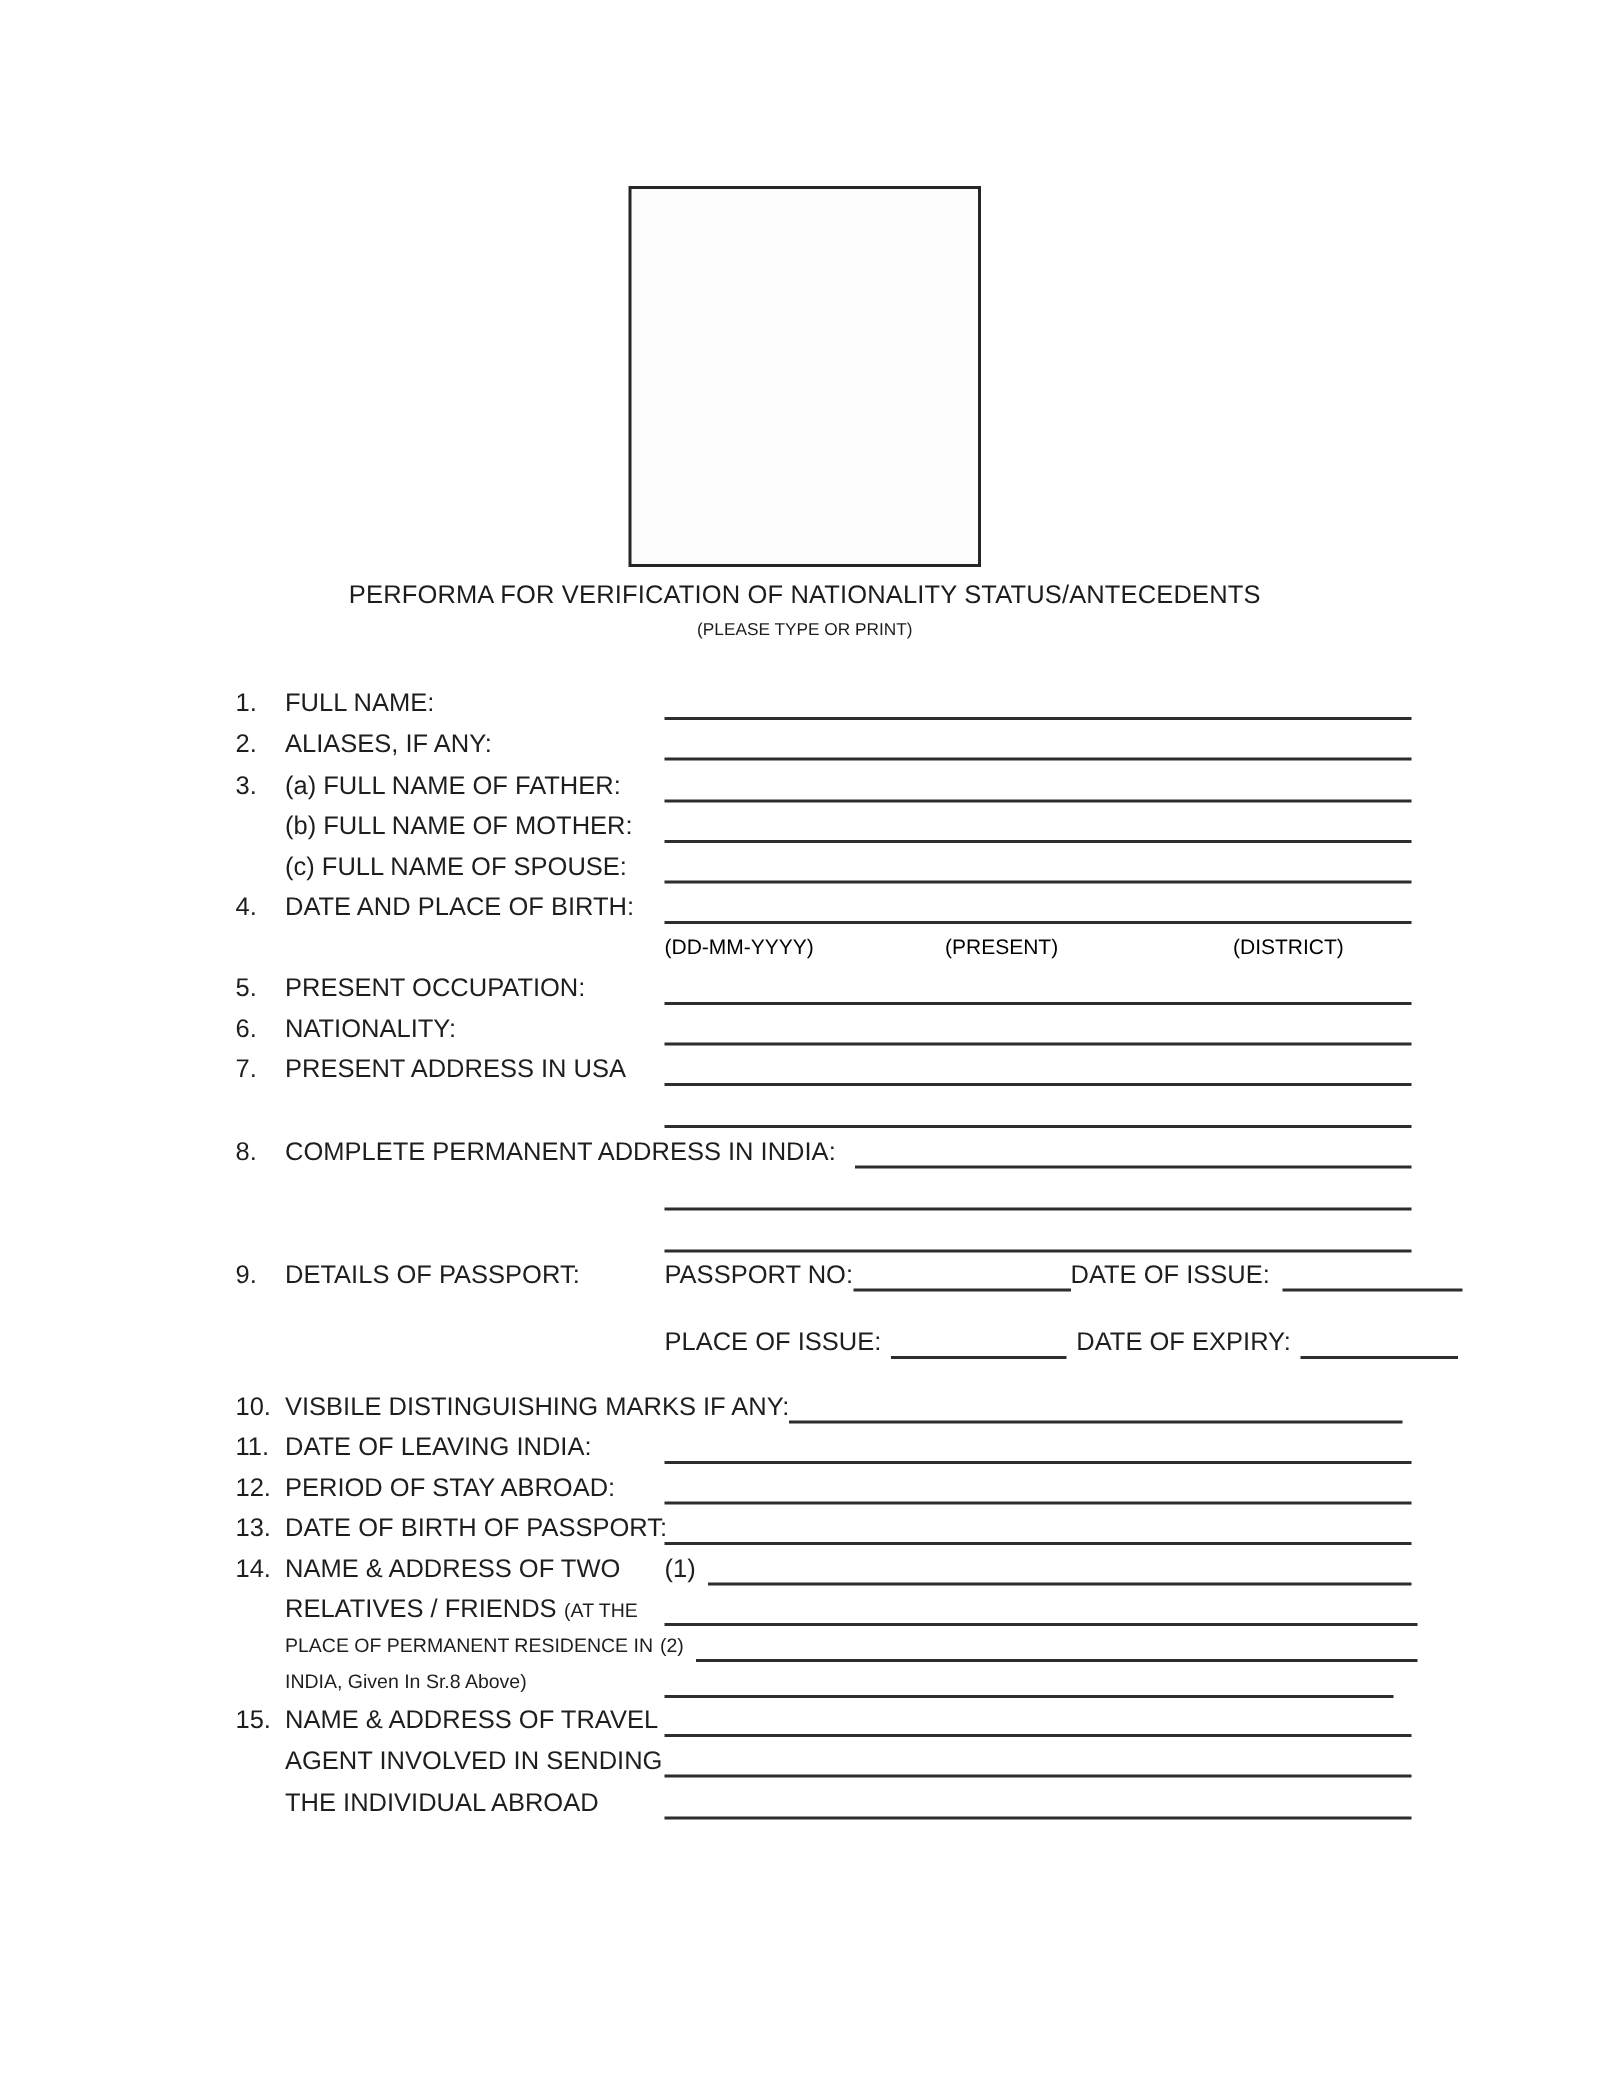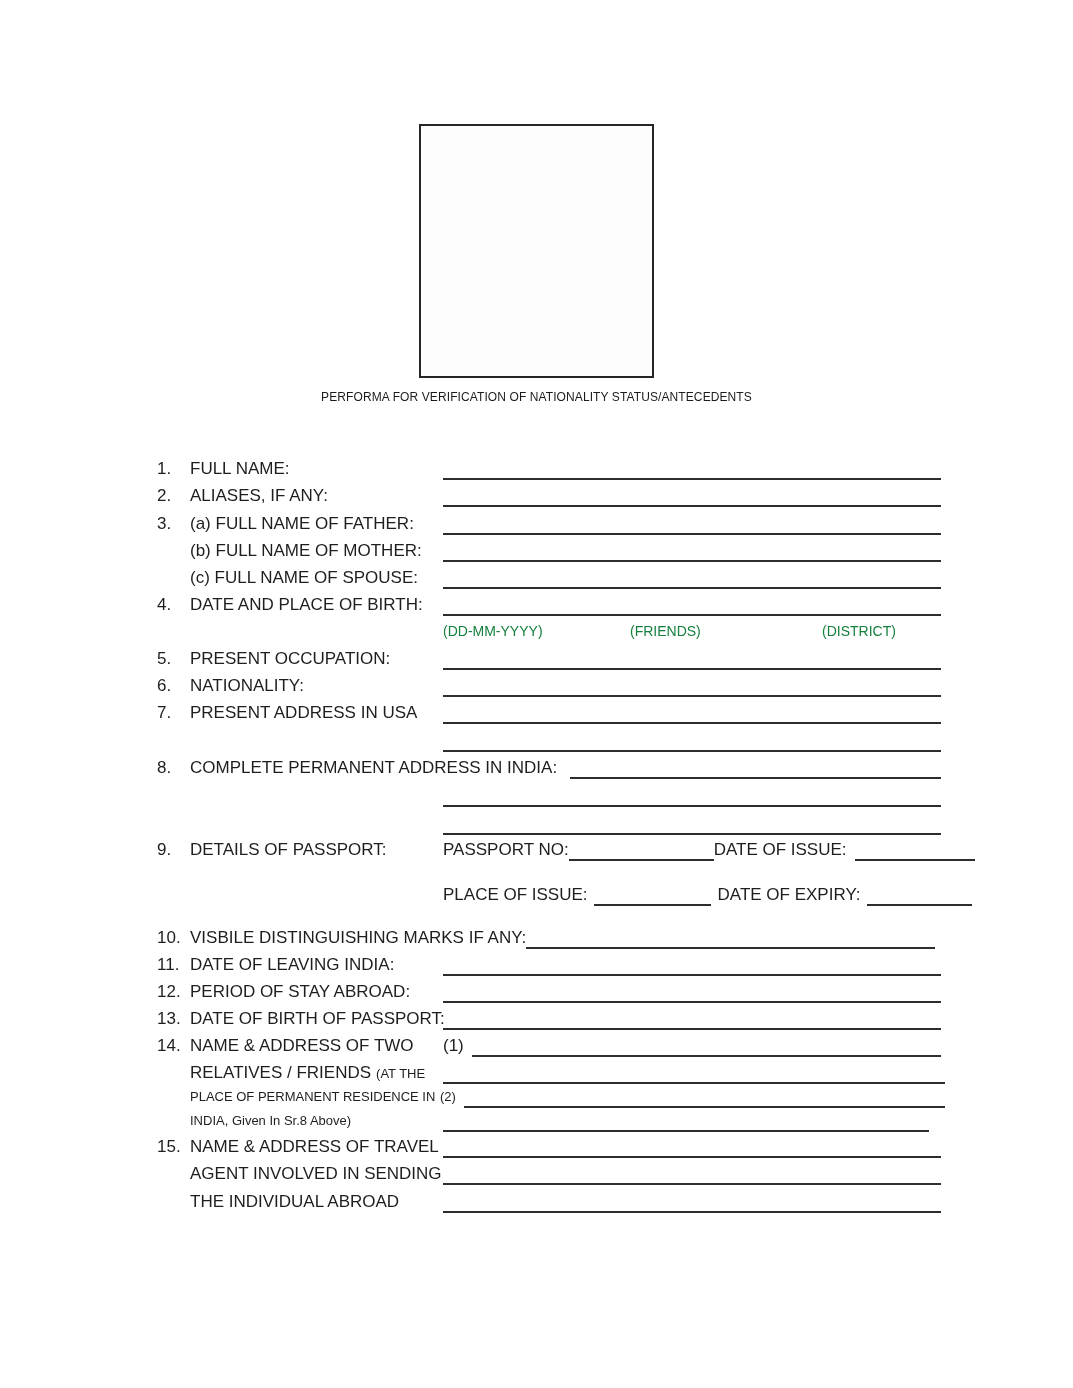--- a/index.html
+++ b/index.html
@@ -1,49 +1,50 @@
 <!DOCTYPE html>
 <html><head>
 <meta charset="utf-8">
 <style>
   html,body{margin:0;padding:0;background:#ffffff;}
   .page{position:relative;width:1073px;height:1388px;background:#ffffff;overflow:hidden;
         font-family:"Liberation Sans",sans-serif;color:#1e1e1e;}
   .photo-box{position:absolute;left:419px;top:124px;width:235px;height:254px;
              border:2px solid #262626;background:#fdfdfd;box-sizing:border-box;}
   .title{position:absolute;top:386px;left:0;width:1073px;text-align:center;
-         font-size:12px;line-height:22px;letter-spacing:0.1px;color:#1c1c1c;}
+         font-size:17px;line-height:22px;letter-spacing:0.1px;color:#1c1c1c;}
   .subtitle{position:absolute;top:412px;left:0;width:1073px;text-align:center;
             font-size:11.5px;line-height:16px;color:#1c1c1c;}
   .row{position:absolute;height:23px;font-size:17px;line-height:23px;white-space:nowrap;color:#1e1e1e;}
   .num{position:absolute;left:157px;top:0;}
   .lbl{position:absolute;left:190px;top:0;}
   .fill{position:absolute;top:21px;height:0;border-top:2px solid #2d2d2d;}
   .seg{display:inline-block;height:21px;border-bottom:2px solid #2d2d2d;vertical-align:bottom;}
   .flexwrap{position:absolute;left:443px;top:0;width:498px;display:flex;}
   .fillflex{flex:1;height:21px;border-bottom:2px solid #2d2d2d;}
   .flexrow{display:flex;}
   .numflex{display:inline-block;width:33px;flex:0 0 33px;}
   .sm{font-size:13px;}
   .sublabels{position:absolute;top:622px;left:0;width:955px;height:20px;
-             font-size:14px;line-height:18px;color:#15803d;}
+             font-size:14px;line-height:18px;color:#000000;}
   .sublabels span{position:absolute;top:0;}
   .note{position:absolute;top:1236px;left:188px;width:770px;font-size:12.8px;
         line-height:17px;color:#1d1d1d;}
   .watermark{position:absolute;top:1306px;left:28px;font-family:"Liberation Mono","DejaVu Sans Mono",monospace;
              font-size:44px;line-height:56px;letter-spacing:1.5px;color:#4f4f4f;}
 </style>
 </head>
 <body>
 
 <div class="page">
 
   <div class="photo-box"></div>
 
   <div class="title">PERFORMA FOR VERIFICATION OF NATIONALITY STATUS/ANTECEDENTS</div>
+  <div class="subtitle">(PLEASE TYPE OR PRINT)</div>
 
   <div class="row" style="top:457px">
     <span class="num">1.</span>
     <span class="lbl">FULL NAME:</span>
     <div class="fill" style="left:443px;width:498px"></div>
   </div>
 
   <div class="row" style="top:484px">
     <span class="num">2.</span>
     <span class="lbl">ALIASES, IF ANY:</span>
@@ -66,21 +67,21 @@
     <div class="fill" style="left:443px;width:498px"></div>
   </div>
 
   <div class="row" style="top:593px">
     <span class="num">4.</span>
     <span class="lbl">DATE AND PLACE OF BIRTH:</span>
     <div class="fill" style="left:443px;width:498px"></div>
   </div>
   <div class="sublabels">
     <span style="left:443px">(DD-MM-YYYY)</span>
-    <span style="left:630px">(FRIENDS)</span>
+    <span style="left:630px">(PRESENT)</span>
     <span style="left:822px">(DISTRICT)</span>
   </div>
 
   <div class="row" style="top:647px">
     <span class="num">5.</span>
     <span class="lbl">PRESENT OCCUPATION:</span>
     <div class="fill" style="left:443px;width:498px"></div>
   </div>
 
   <div class="row" style="top:674px">

